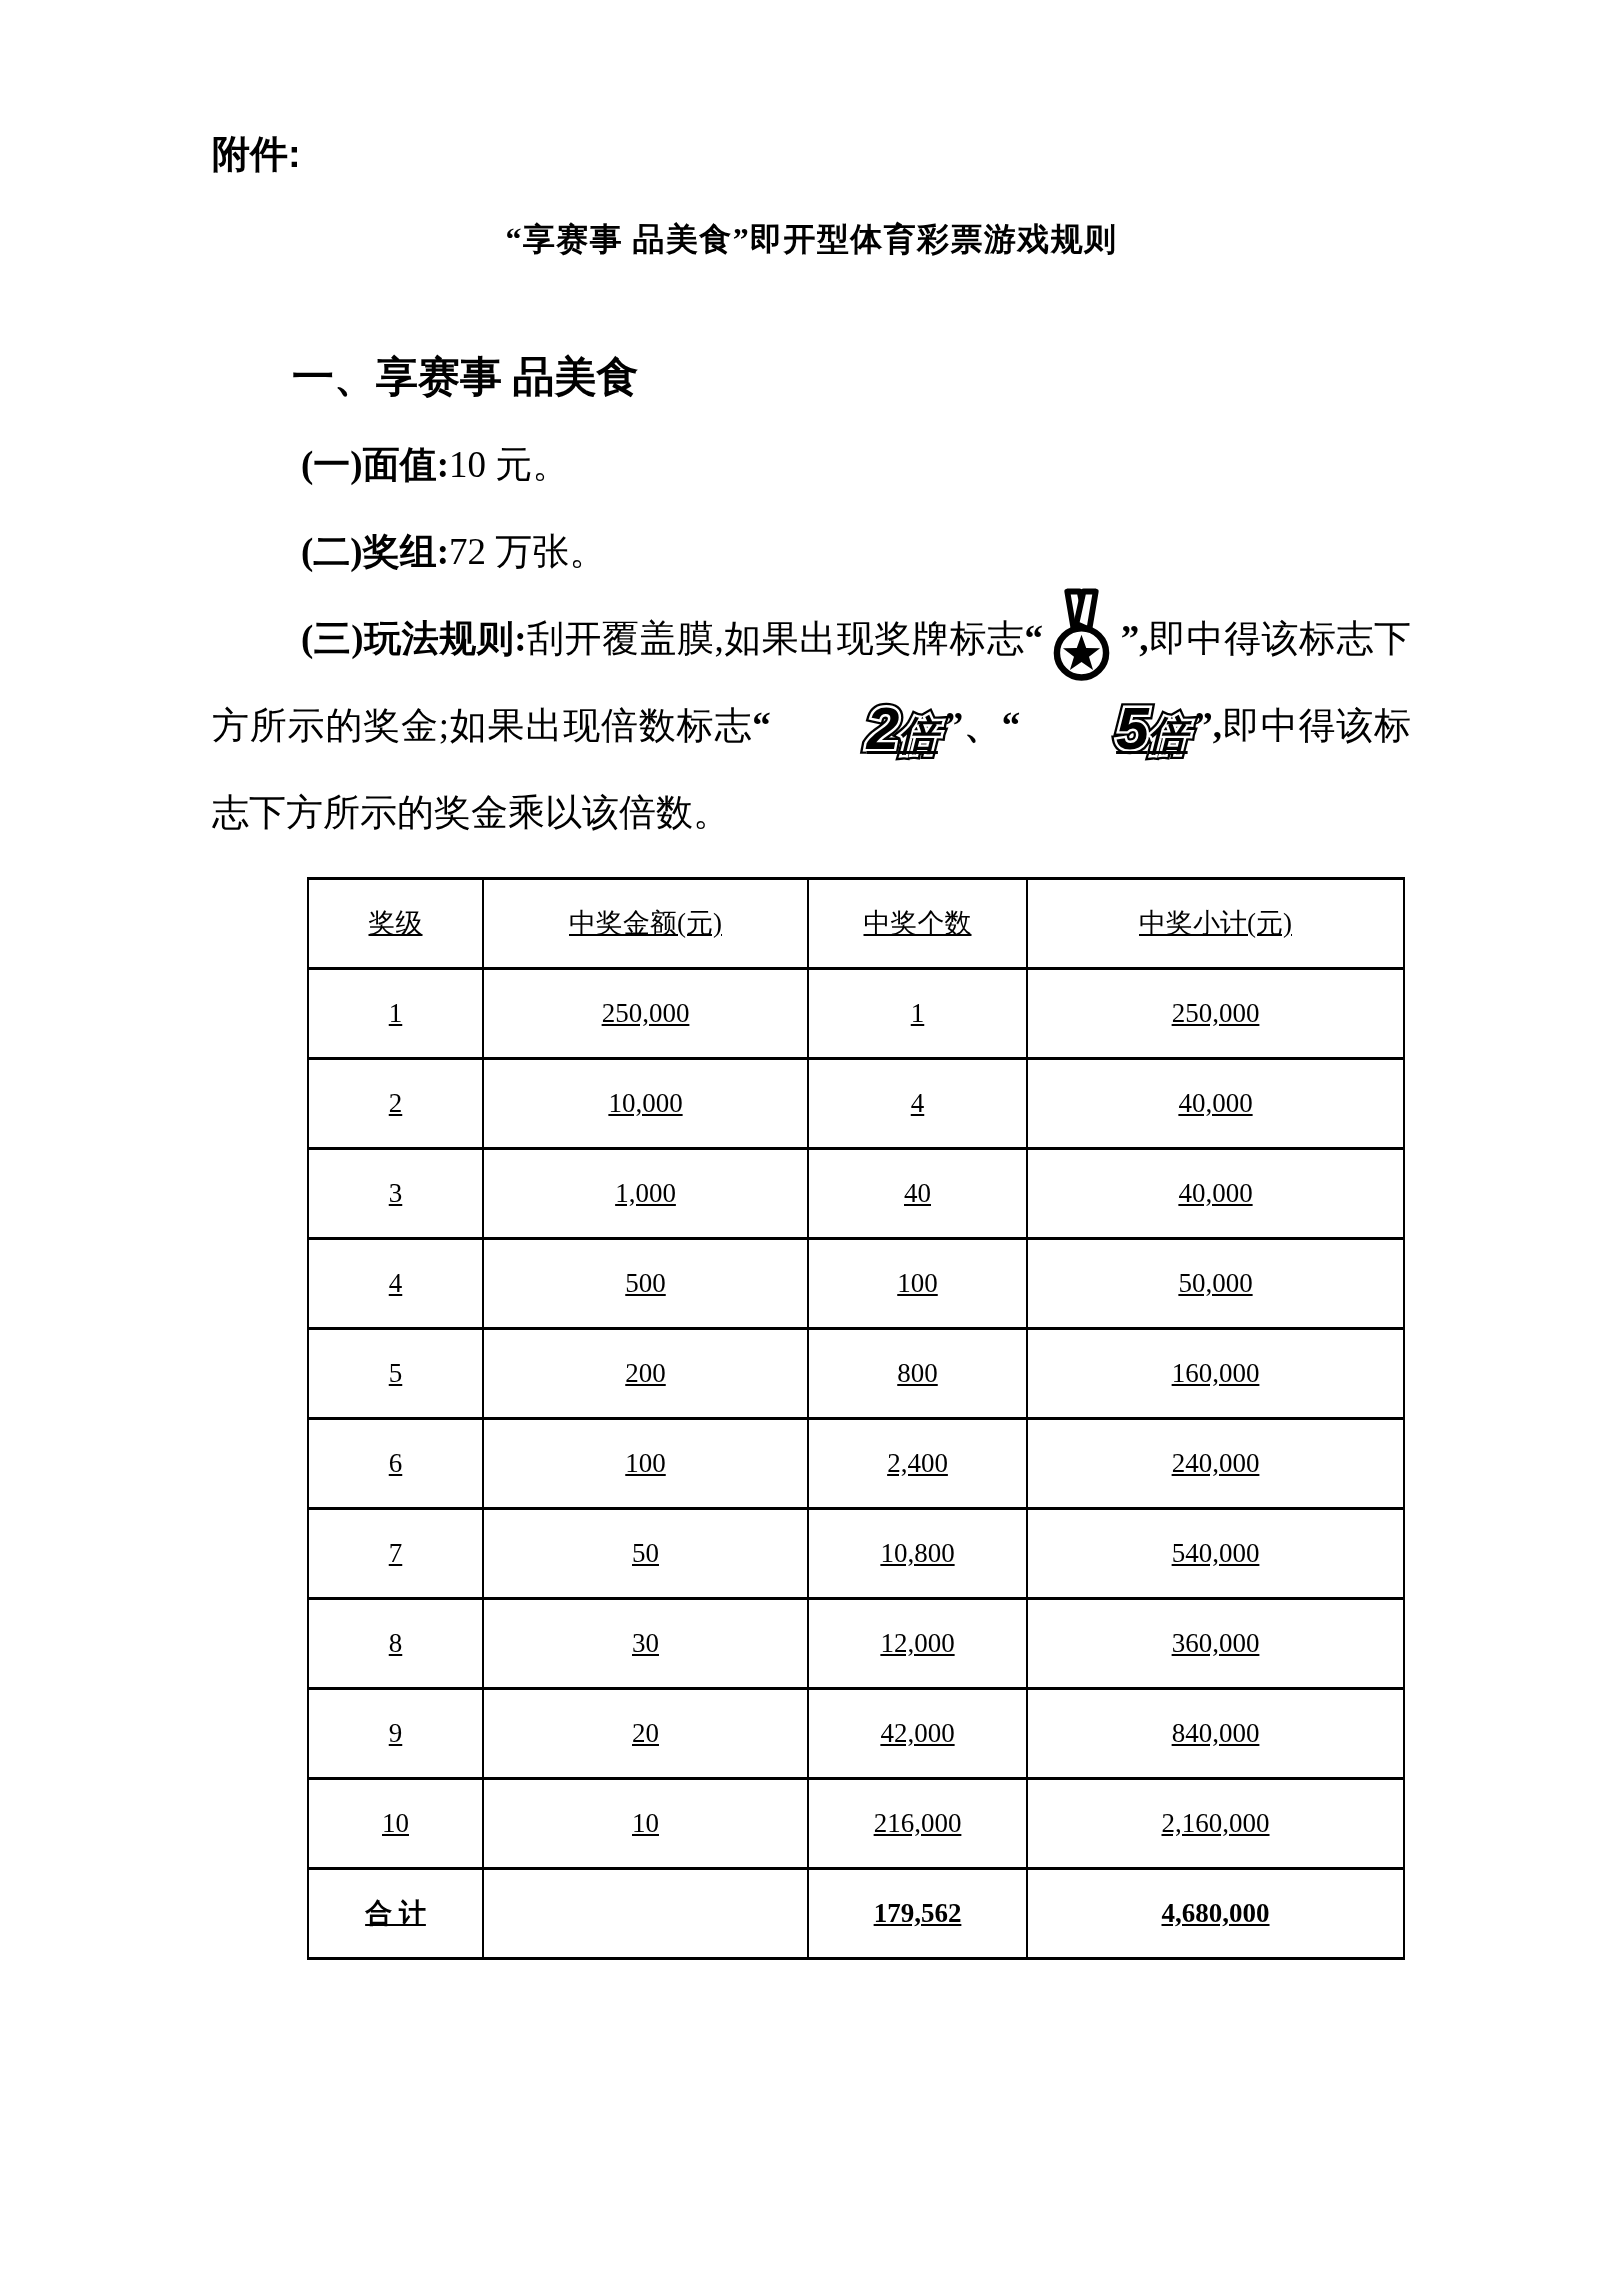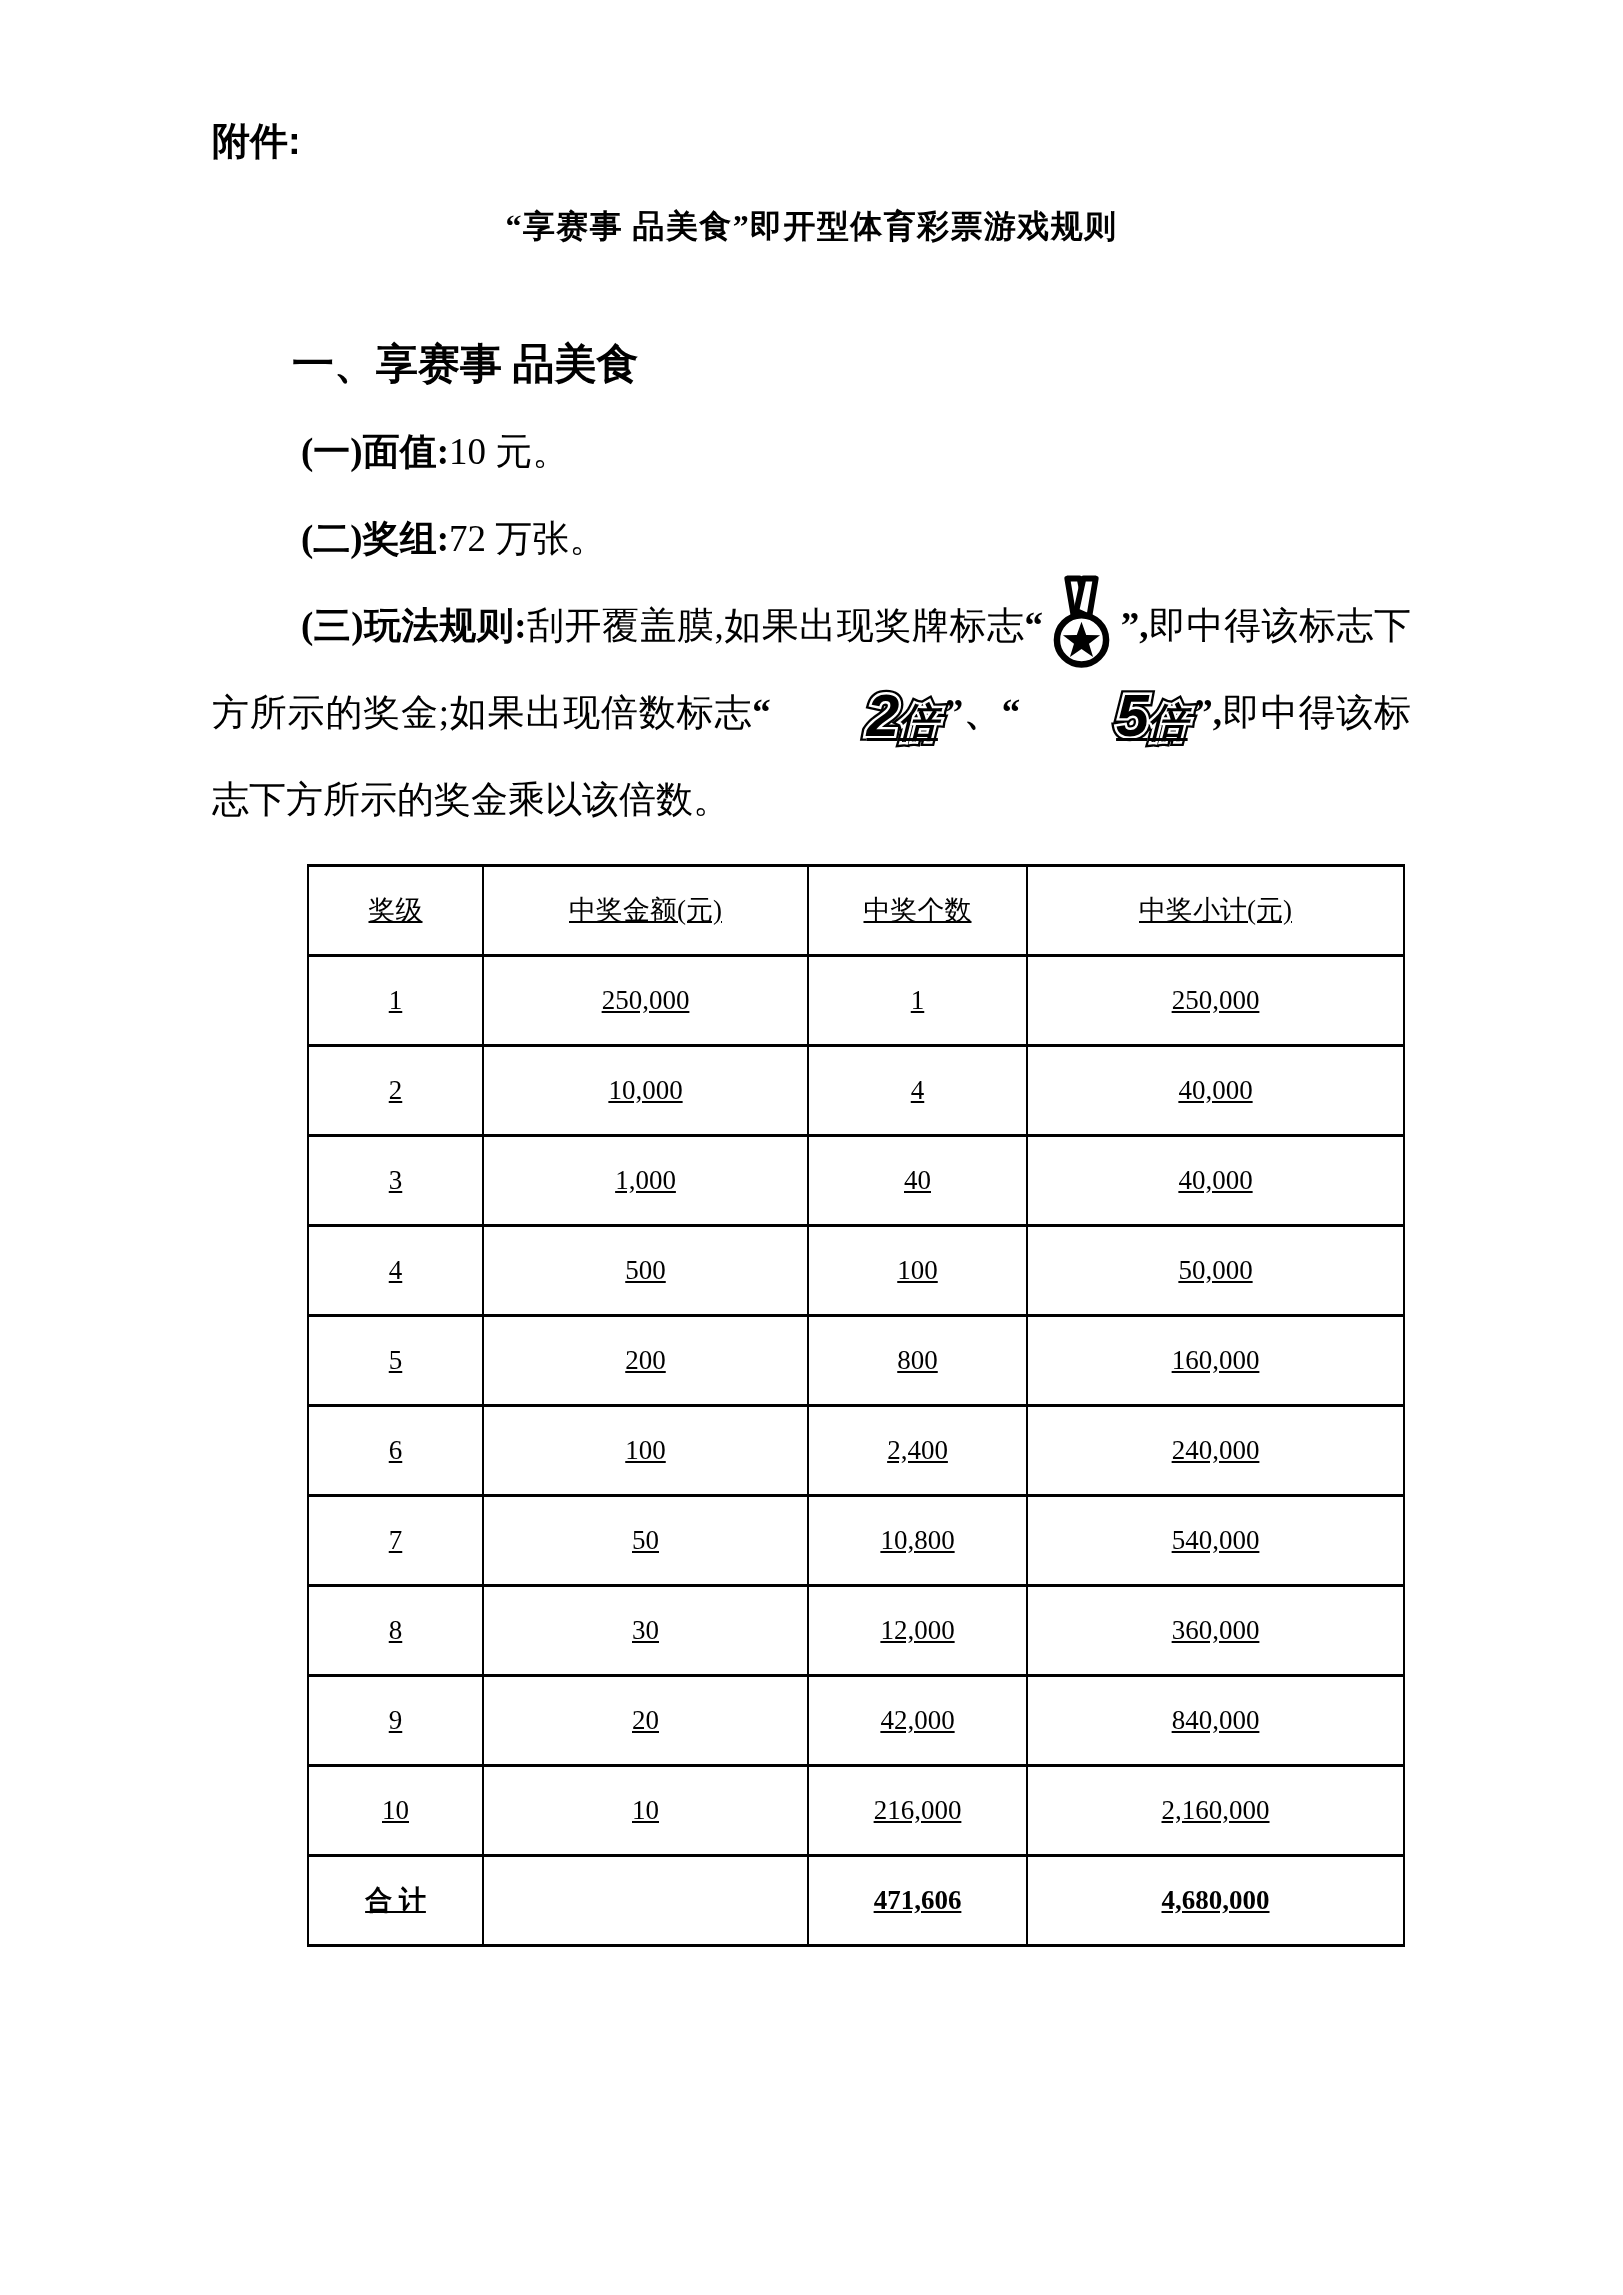--- a/index.html
+++ b/index.html
@@ -5,21 +5,21 @@
   html,body{margin:0;padding:0;background:#ffffff;}
   .page{
     position:relative;
     width:1623px;
     height:2295px;
     background:#ffffff;
     color:#000;
     font-family:"Liberation Serif","DejaVu Serif",serif;
     overflow:hidden;
   }
-  .content{padding:4px 212px;}
+  .content{padding:17px 212px;}
   .attachment{
     margin:0;
     padding-top:116px;
     font-size:38px;
     line-height:42px;
     font-weight:bold;
     font-family:"Liberation Sans","DejaVu Sans",sans-serif;
   }
   .title{
     margin:34px 0 0 0;
@@ -193,21 +193,21 @@
               <td>10</td>
               <td>10</td>
               <td>216,000</td>
               <td>2,160,000</td>
             </tr>
           </tbody>
         <tbody>
           <tr class="total">
             <td>合 计</td>
             <td></td>
-            <td>471,606</td>
+            <td>179,562</td>
             <td>4,680,000</td>
           </tr>
         </tbody>
       </table>
 
     </div>
   </div>
 </div>
 
 

